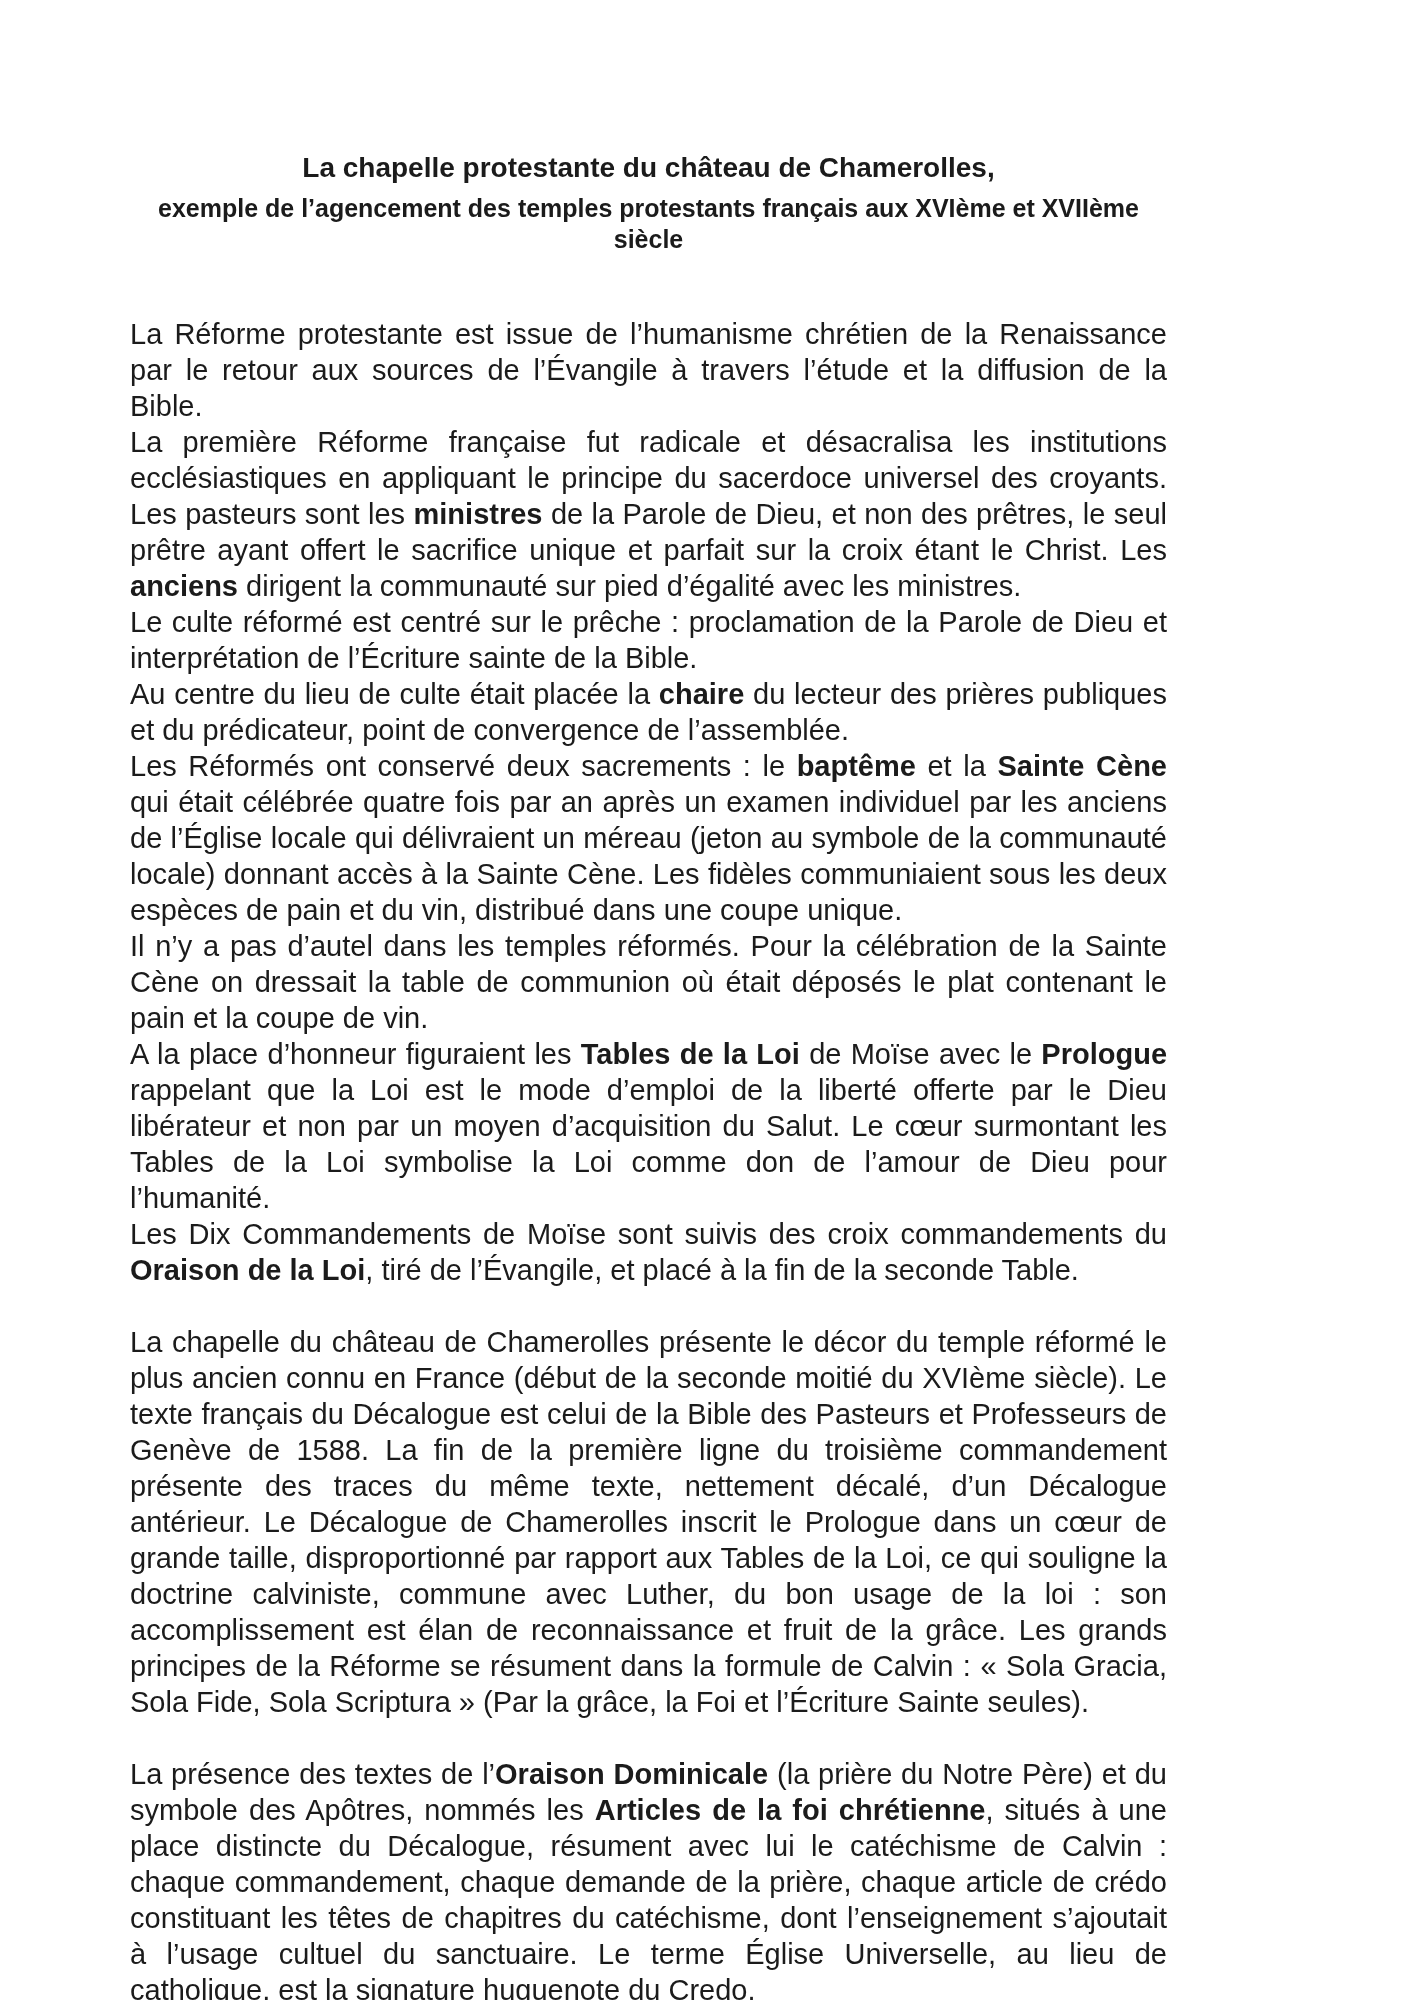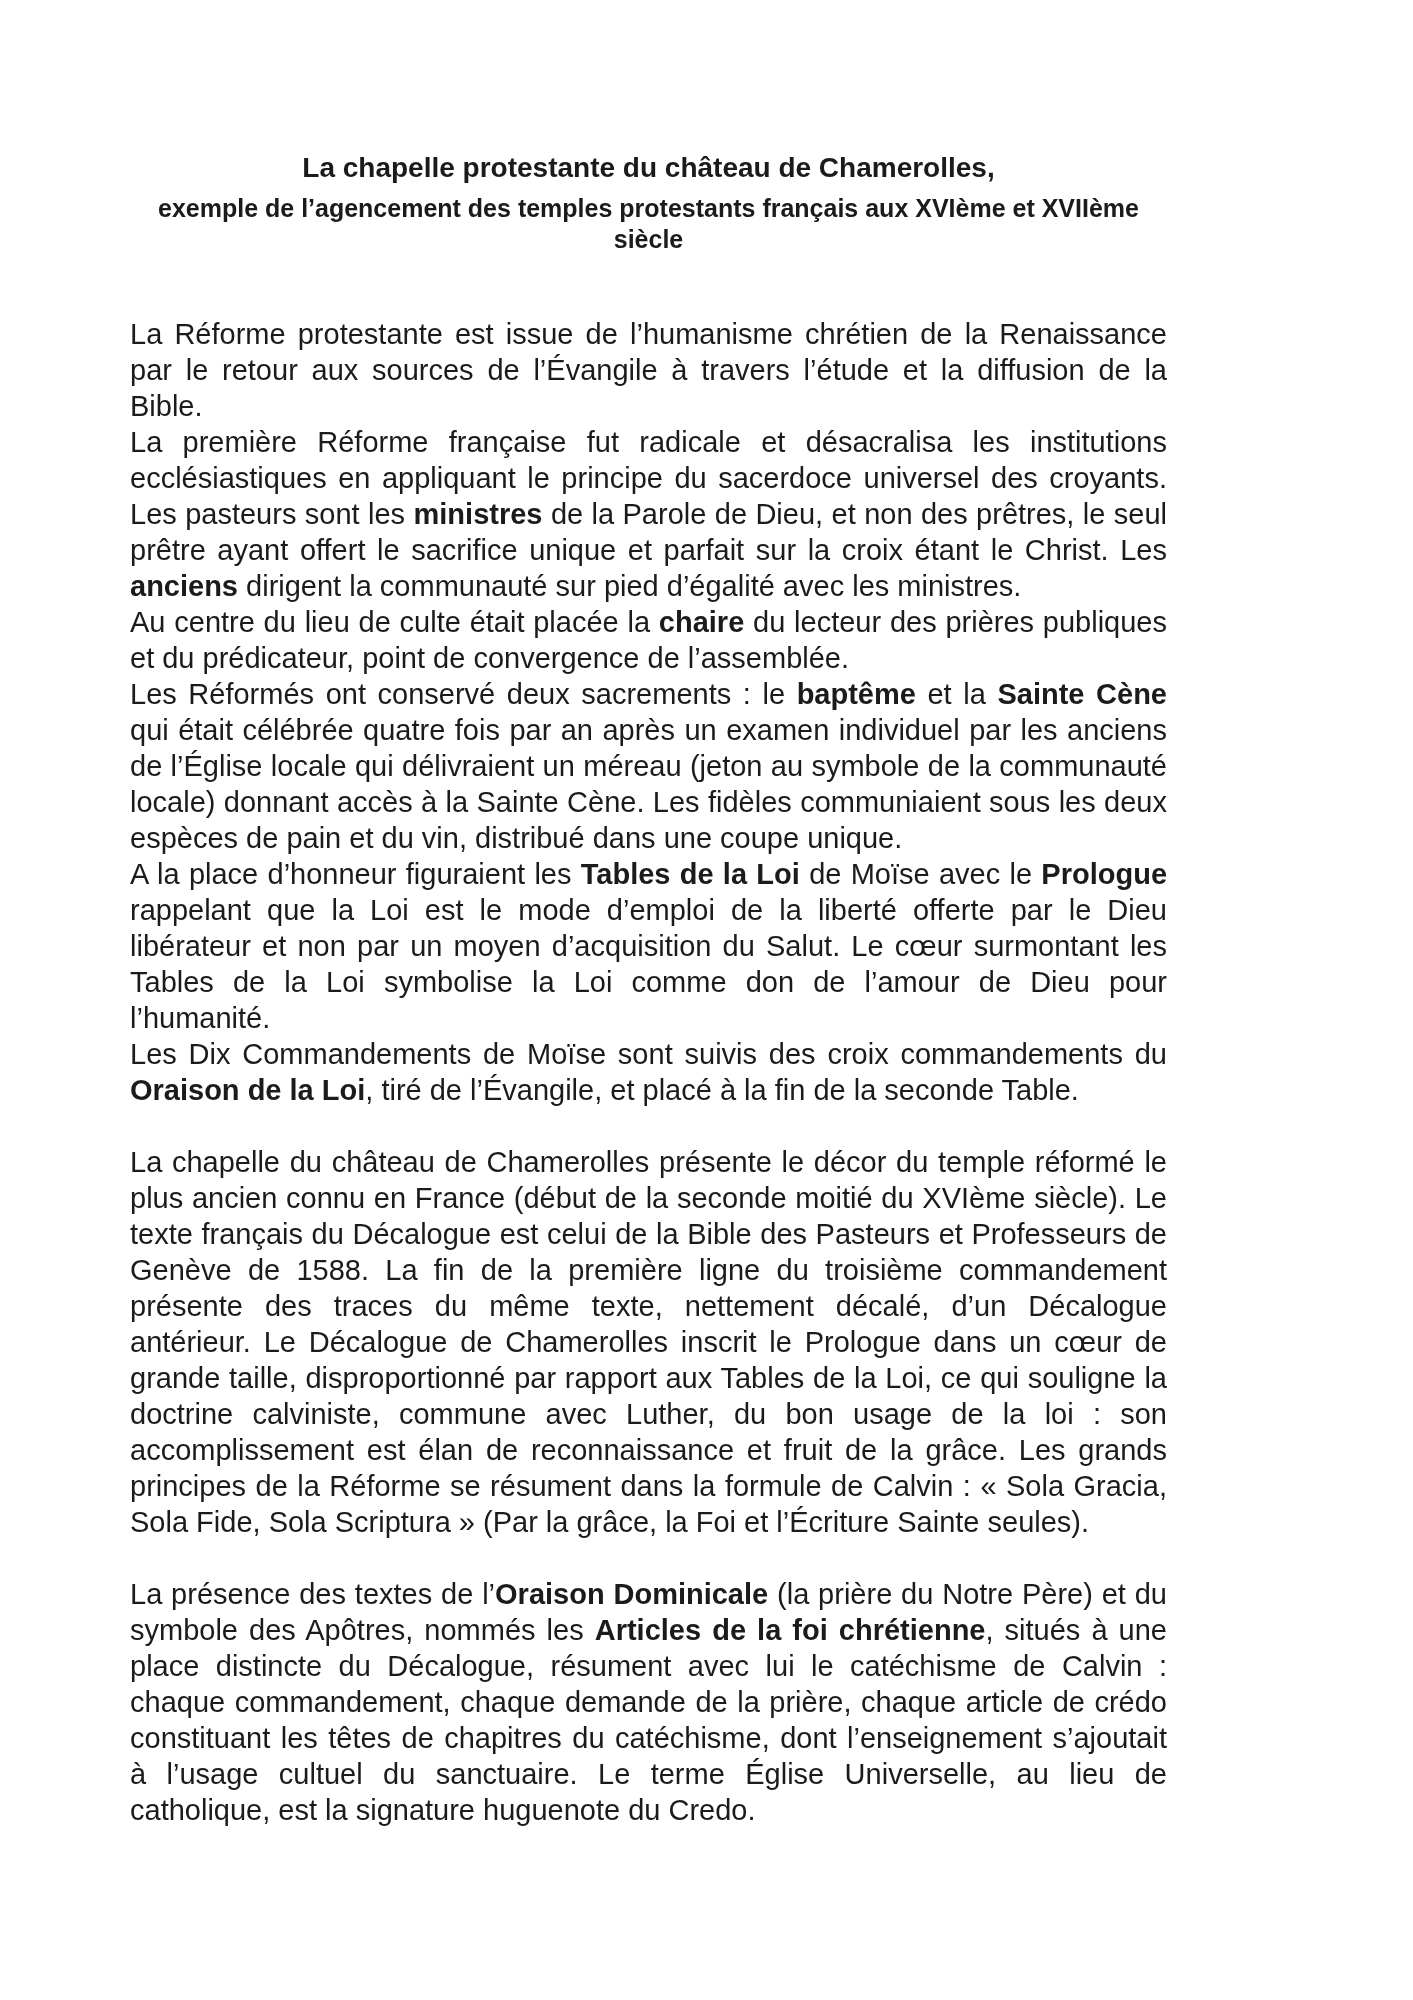--- a/index.html
+++ b/index.html
@@ -43,22 +43,24 @@
 </style>
 </head>
 <body>
 
 <div class="page">
   <h1 class="title">La chapelle protestante du château de Chamerolles,</h1>
   <h2 class="subtitle">exemple de l’agencement des temples protestants français aux XVIème et XVIIème siècle</h2>
   <div class="doc-body">
       <p class="para"><span>La Réforme protestante est issue de l’humanisme chrétien de la Renaissance par le retour aux sources de l’Évangile à travers l’étude et la diffusion de la Bible.</span></p>
       <p class="para"><span>La première Réforme française fut radicale et désacralisa les institutions ecclésiastiques en appliquant le principe du sacerdoce universel des croyants. Les pasteurs sont les </span><span class="b">ministres</span><span> de la Parole de Dieu, et non des prêtres, le seul prêtre ayant offert le sacrifice unique et parfait sur la croix étant le Christ. Les </span><span class="b">anciens</span><span> dirigent la communauté sur pied d’égalité avec les ministres.</span></p>
+      <p class="para"><span>Le culte réformé est centré sur le prêche : proclamation de la Parole de Dieu et interprétation de l’Écriture sainte de la Bible.</span></p>
       <p class="para"><span>Au centre du lieu de culte était placée la </span><span class="b">chaire</span><span> du lecteur des prières publiques et du prédicateur, point de convergence de l’assemblée.</span></p>
       <p class="para"><span>Les Réformés ont conservé deux sacrements : le </span><span class="b">baptême</span><span> et la </span><span class="b">Sainte Cène</span><span> qui était célébrée quatre fois par an après un examen individuel par les anciens de l’Église locale qui délivraient un méreau (jeton au symbole de la communauté locale) donnant accès à la Sainte Cène. Les fidèles communiaient sous les deux espèces de pain et du vin, distribué dans une coupe unique.</span></p>
+      <p class="para"><span>Il n’y a pas d’autel dans les temples réformés. Pour la célébration de la Sainte Cène on dressait la table de communion où était déposés le plat contenant le pain et la coupe de vin.</span></p>
       <p class="para"><span>A la place d’honneur figuraient les </span><span class="b">Tables de la Loi</span><span> de Moïse avec le </span><span class="b">Prologue</span><span> rappelant que la Loi est le mode d’emploi de la liberté offerte par le Dieu libérateur et non par un moyen d’acquisition du Salut. Le cœur surmontant les Tables de la Loi symbolise la Loi comme don de l’amour de Dieu pour l’humanité.</span></p>
       <p class="para"><span>Les Dix Commandements de Moïse sont suivis des croix commandements du </span><span class="b">Oraison de la Loi</span><span>, tiré de l’Évangile, et placé à la fin de la seconde Table.</span></p>
       <div class="blank-line"></div>
       <p class="para"><span>La chapelle du château de Chamerolles présente le décor du temple réformé le plus ancien connu en France (début de la seconde moitié du XVIème siècle). Le texte français du Décalogue est celui de la Bible des Pasteurs et Professeurs de Genève de 1588. La fin de la première ligne du troisième commandement présente des traces du même texte, nettement décalé, d’un Décalogue antérieur. Le Décalogue de Chamerolles inscrit le Prologue dans un cœur de grande taille, disproportionné par rapport aux Tables de la Loi, ce qui souligne la doctrine calviniste, commune avec Luther, du bon usage de la loi : son accomplissement est élan de reconnaissance et fruit de la grâce. Les grands principes de la Réforme se résument dans la formule de Calvin : « Sola Gracia, Sola Fide, Sola Scriptura » (Par la grâce, la Foi et l’Écriture Sainte seules).</span></p>
       <div class="blank-line"></div>
       <p class="para"><span>La présence des textes de l’</span><span class="b">Oraison Dominicale</span><span> (la prière du Notre Père) et du symbole des Apôtres, nommés les </span><span class="b">Articles de la foi chrétienne</span><span>, situés à une place distincte du Décalogue, résument avec lui le catéchisme de Calvin : chaque commandement, chaque demande de la prière, chaque article de crédo constituant les têtes de chapitres du catéchisme, dont l’enseignement s’ajoutait à l’usage cultuel du sanctuaire. Le terme Église Universelle, au lieu de catholique, est la signature huguenote du Credo.</span></p>
     </div>
 </div>
 
 </body></html>

